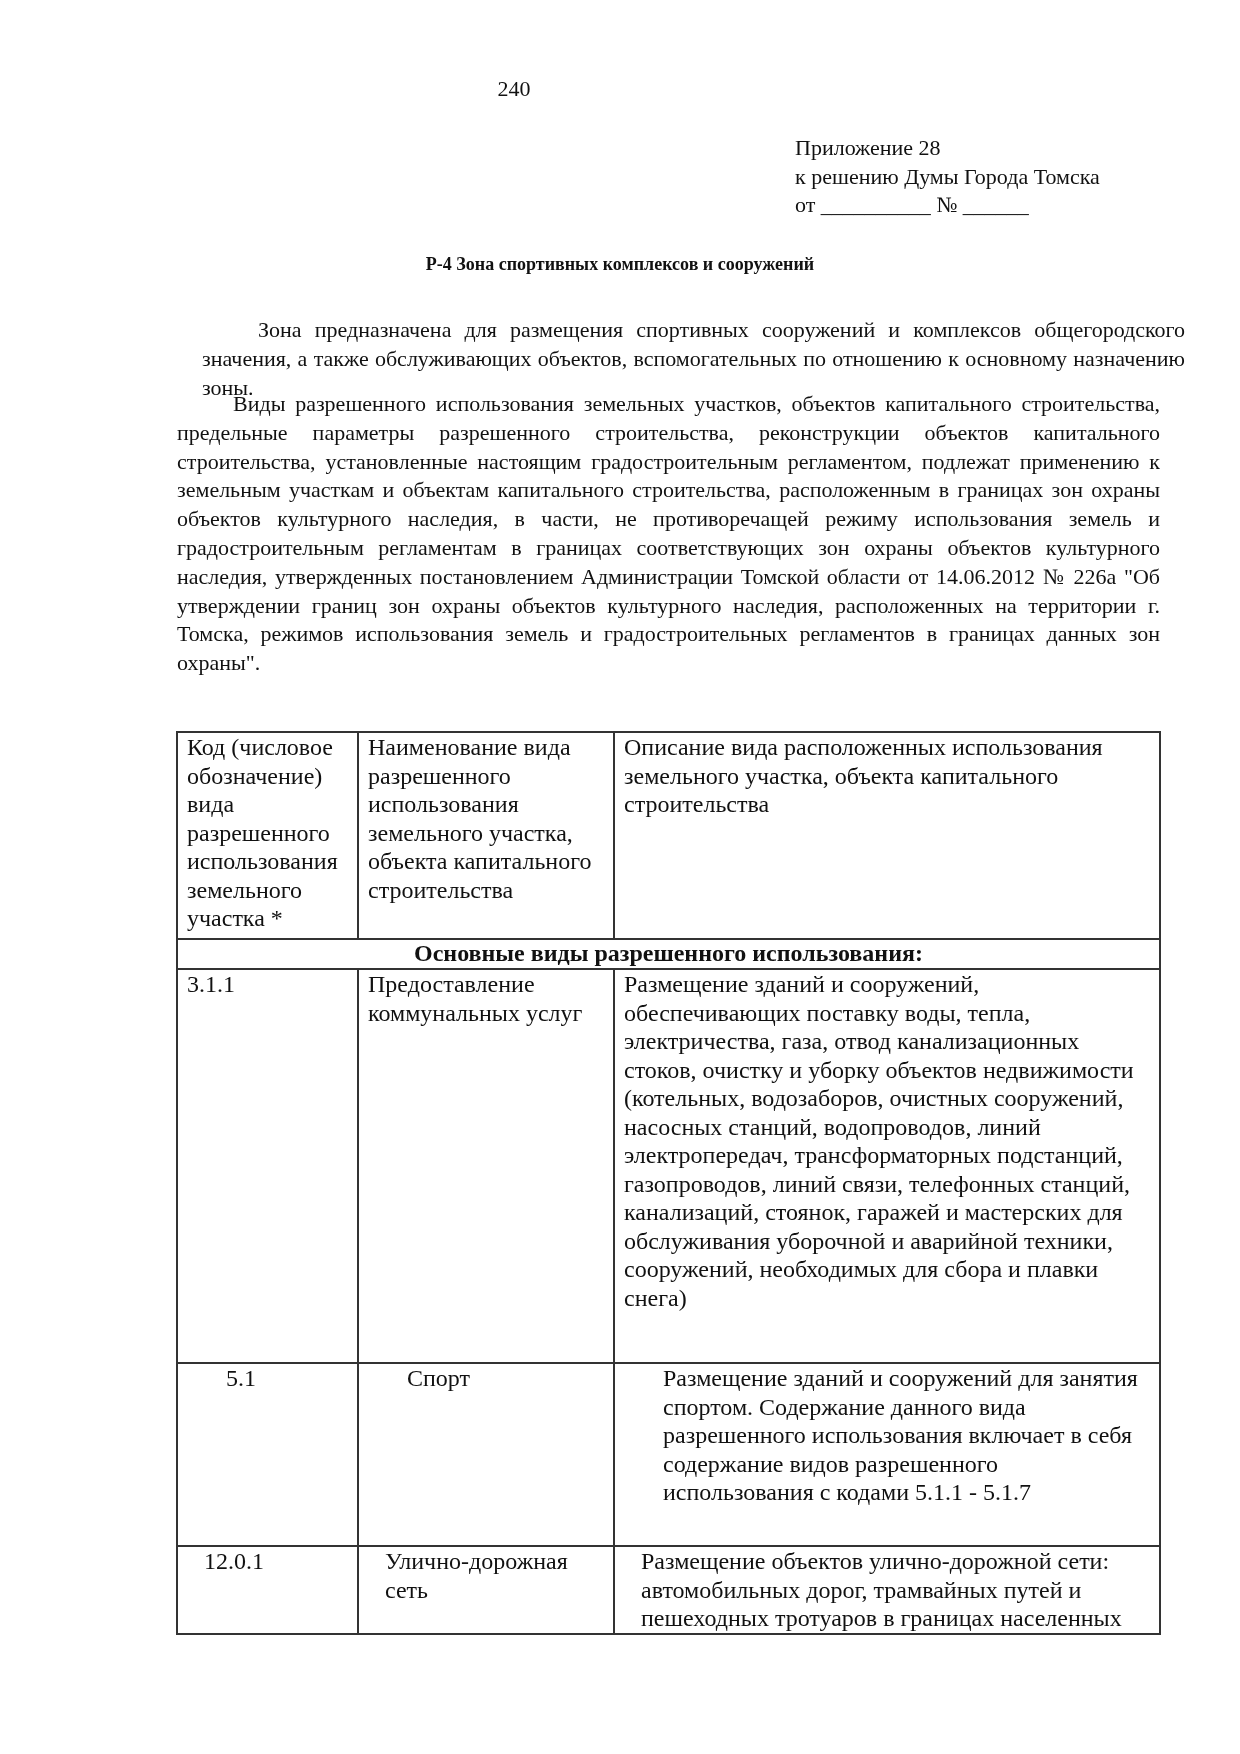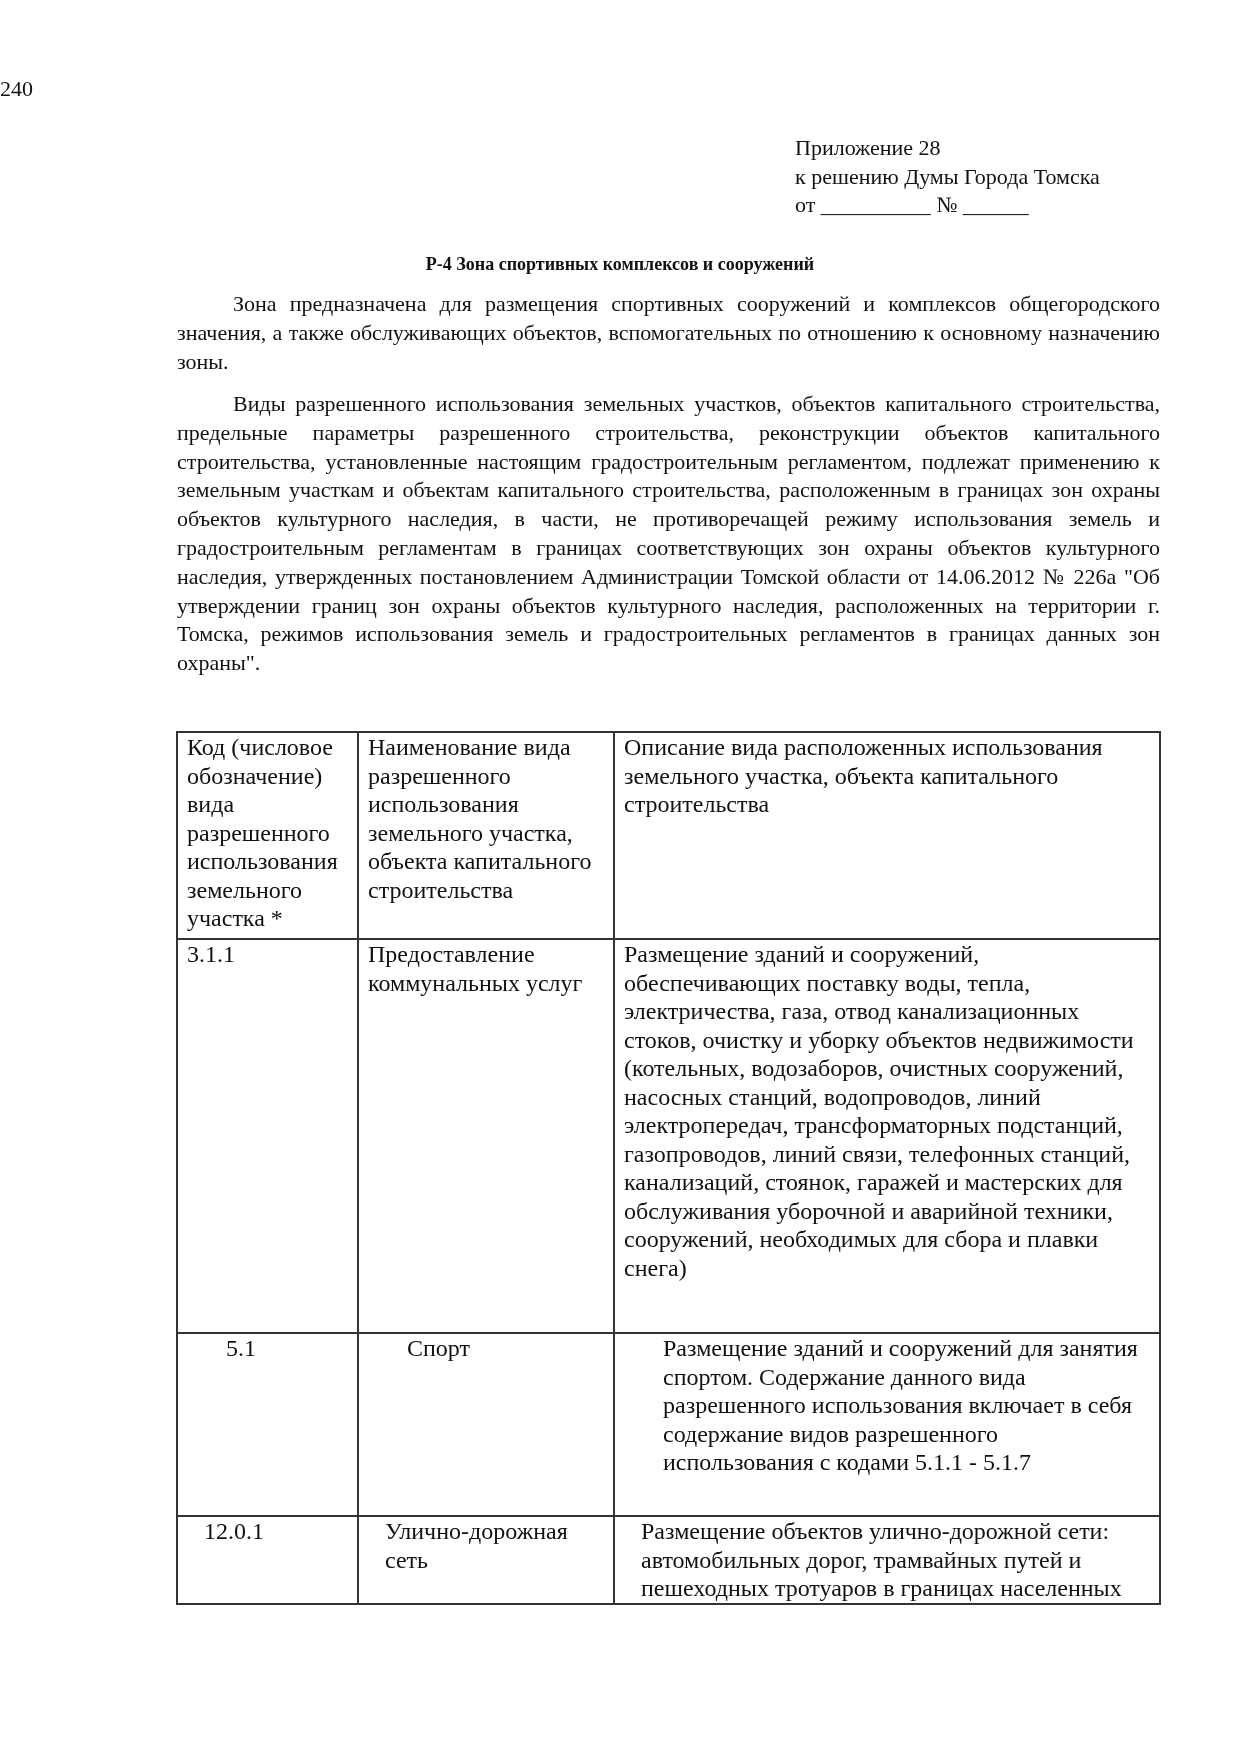--- a/index.html
+++ b/index.html
@@ -6,27 +6,27 @@
     body {
       width: 1240px;
       height: 1754px;
       position: relative;
       overflow: hidden;
       font-family: "Liberation Serif", "DejaVu Serif", serif;
       color: #111111;
       font-size: 22px;
     }
     .abs { position: absolute; }
-    .page-number { left: 0; width: 1028px; top: 75px; text-align: left; font-size: 22px; line-height: 28px; }
+    .page-number { left: 0; width: 1028px; top: 75px; text-align: center; font-size: 22px; line-height: 28px; }
     .appendix { left: 795px; top: 134px; font-size: 22px; line-height: 28.5px; }
     .appendix .line { white-space: nowrap; }
     .title { left: 0; width: 1240px; top: 250px; text-align: center; font-weight: bold; font-size: 18px; line-height: 28px; }
     .body-text { left: 177px; width: 983px; font-size: 22px; line-height: 28.8px; text-align: justify; }
     .body-text p { margin: 0; text-indent: 56px; }
-    .p1 { top: 290px; }
+    .p1 { top: 316px; margin-left: 25px; }
     .p2 { top: 390px; }
 
     table.zones {
       position: absolute;
       left: 176px;
       top: 731px;
       width: 983px;
       border-collapse: collapse;
       table-layout: fixed;
       font-size: 24px;
@@ -75,20 +75,23 @@
     <col class="c1">
       <col class="c2">
       <col class="c3">
   </colgroup>
   <tbody>
       <tr class="head">
     <th>Код (числовое обозначение) вида разрешенного использования земельного участка *</th>
     <th>Наименование вида разрешенного использования земельного участка, объекта капитального строительства</th>
     <th class="head-desc">Описание вида расположенных использования земельного участка, объекта капитального строительства</th>
   </tr>
+  <tr class="section">
+    <td colspan="3">Основные виды разрешенного использования:</td>
+  </tr>
   <tr class="r1">
     <td>3.1.1</td>
     <td>Предоставление коммунальных услуг</td>
     <td class="desc">Размещение зданий и сооружений, обеспечивающих поставку воды, тепла, электричества, газа, отвод канализационных стоков, очистку и уборку объектов недвижимости (котельных, водозаборов, очистных сооружений, насосных станций, водопроводов, линий электропередач, трансформаторных подстанций, газопроводов, линий связи, телефонных станций, канализаций, стоянок, гаражей и мастерских для обслуживания уборочной и аварийной техники, сооружений, необходимых для сбора и плавки снега)</td>
   </tr>
   <tr class="r2">
     <td>5.1</td>
     <td>Спорт</td>
     <td class="desc">Размещение зданий и сооружений для занятия спортом. Содержание данного вида разрешенного использования включает в себя содержание видов разрешенного использования с кодами 5.1.1 - 5.1.7</td>
   </tr>

